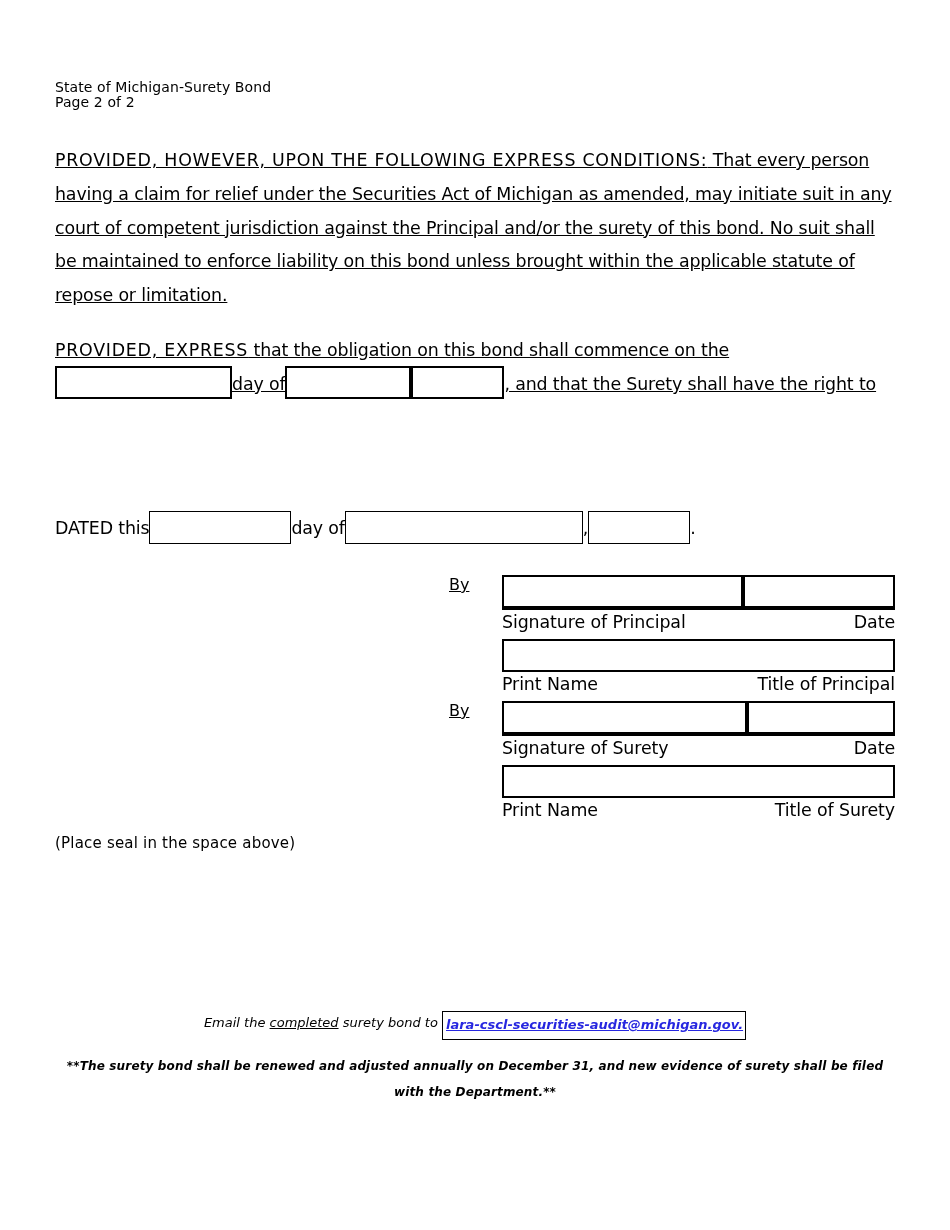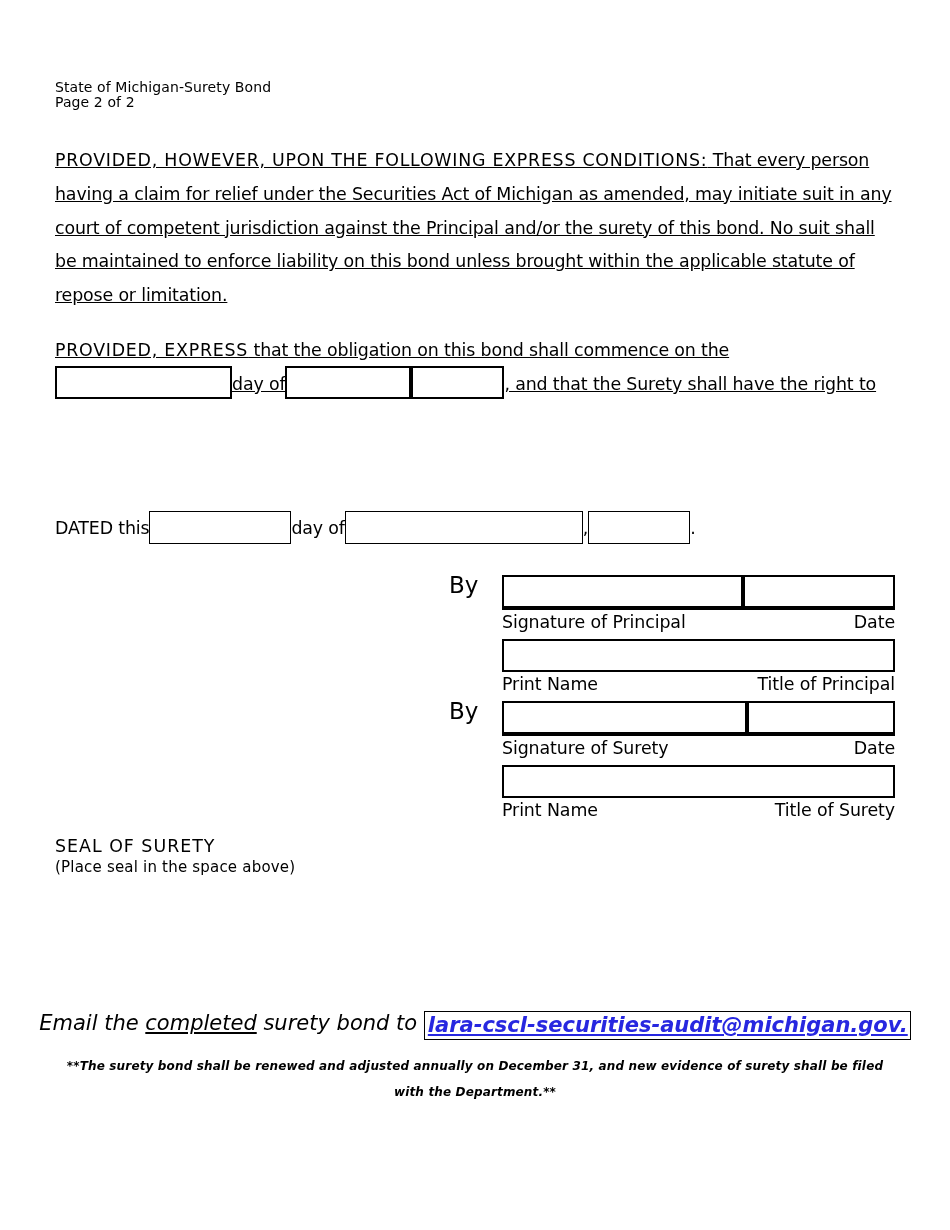--- a/index.html
+++ b/index.html
@@ -91,23 +91,24 @@
     width: 446px;
   }
   .sig-row {
     position: relative;
     display: flex;
     align-items: stretch;
   }
   .by-label {
     position: absolute;
     left: 0px;
-    font-size: 23px;
+    font-size: 16px;
     line-height: 20px;
     width: 50px;
+    text-decoration: underline;
   }
   .boxes {
     margin-left: 53px;
     display: flex;
     width: 393px;
     box-sizing: border-box;
   }
   .sigbox {
     border: 2.2px solid #000;
     height: 33px;
@@ -155,21 +156,21 @@
     letter-spacing: 0.2px;
   }
 
   
   .email-line {
     position: absolute;
     left: 0;
     top: 1009px;
     width: 950px;
     text-align: center;
-    font-size: 21px;
+    font-size: 13px;
     font-style: italic;
     line-height: 26px;
     white-space: nowrap;
   }
   .email-line .u { text-decoration: underline; }
   .email-box {
     display: inline-block;
     border: 1.3px solid #000;
     padding: 0px 2px 1px 3px;
     vertical-align: baseline;
@@ -271,21 +272,20 @@
     </div>
   </div>
   <div class="caption-row">
     <span>Print Name</span>
     <span>Title of Surety</span>
   </div>
 
 </div>
 
 <div class="seal">
-  <div class="seal-title">SEAL OF SURETY</div>
   <div class="seal-sub">(Place seal in the space above)</div>
 </div>
 
 <div class="email-line">
   <span>Email the </span><span class="u">completed</span><span> surety bond to </span><span class="email-box"><span class="email-link">lara-cscl-securities-audit@michigan.gov.</span></span>
 </div>
 
 <div class="footnote">**The surety bond shall be renewed and adjusted annually on December 31, and new evidence of surety shall be filed with the Department.**</div>
 
 </body></html>

